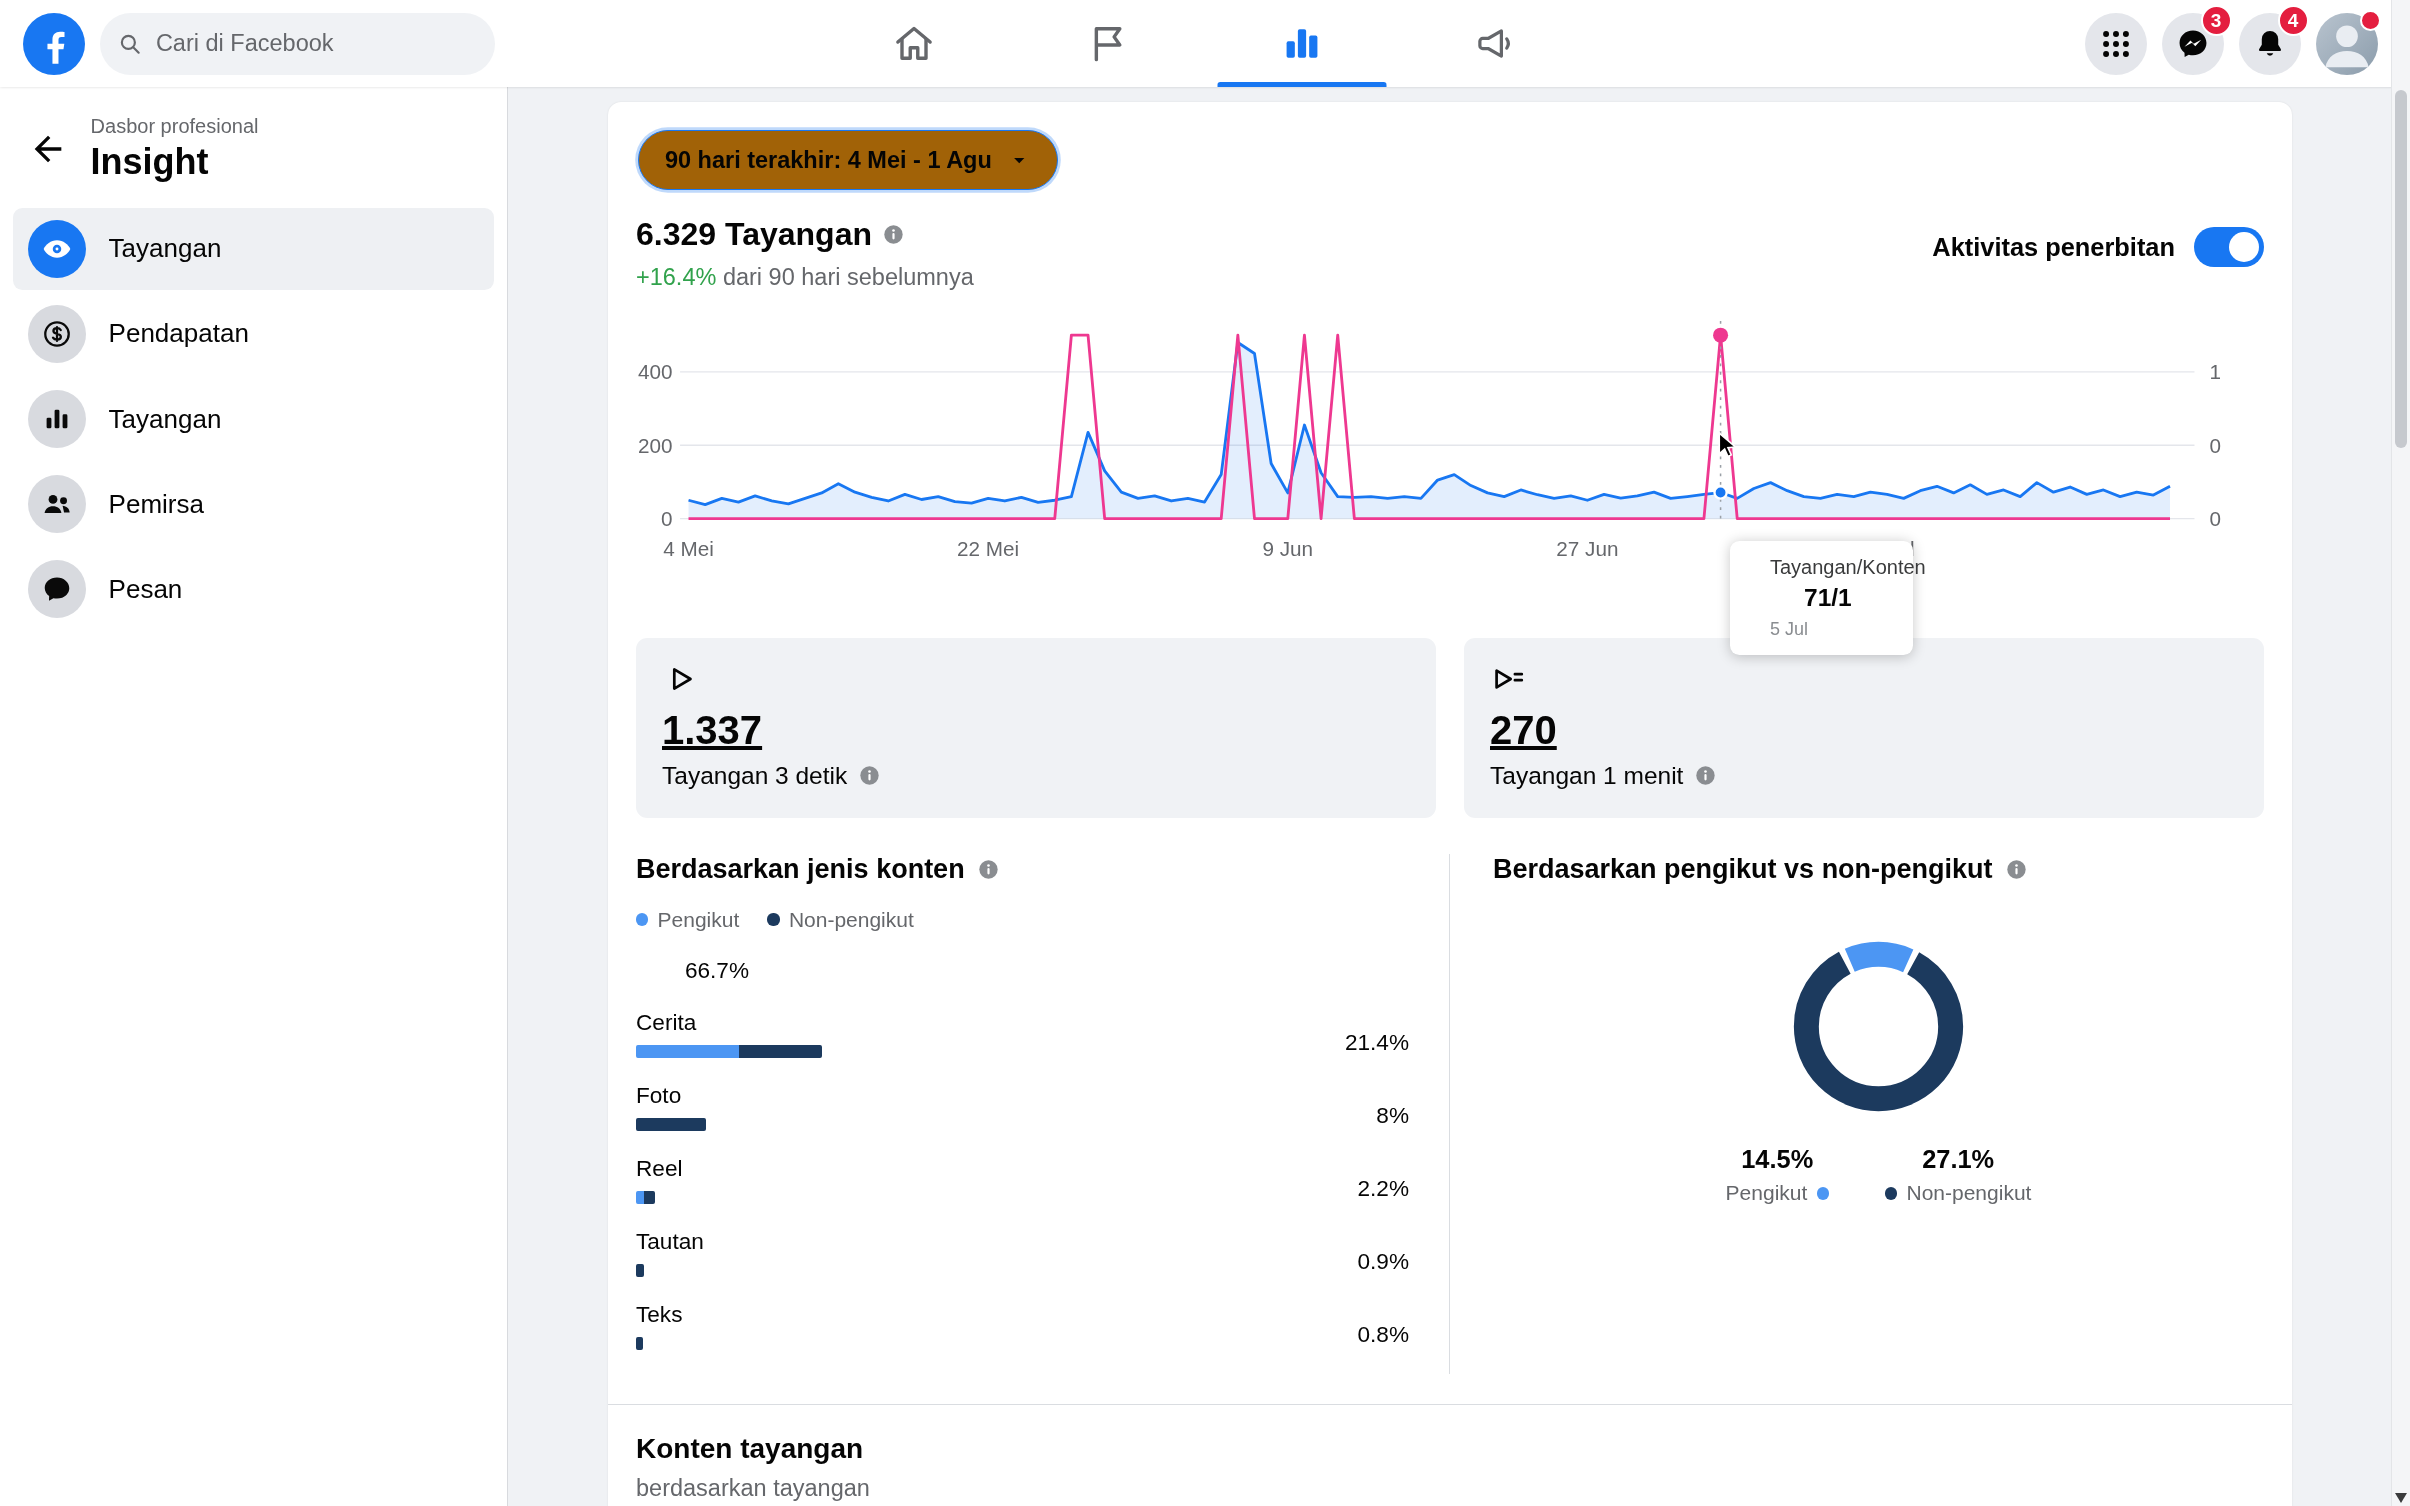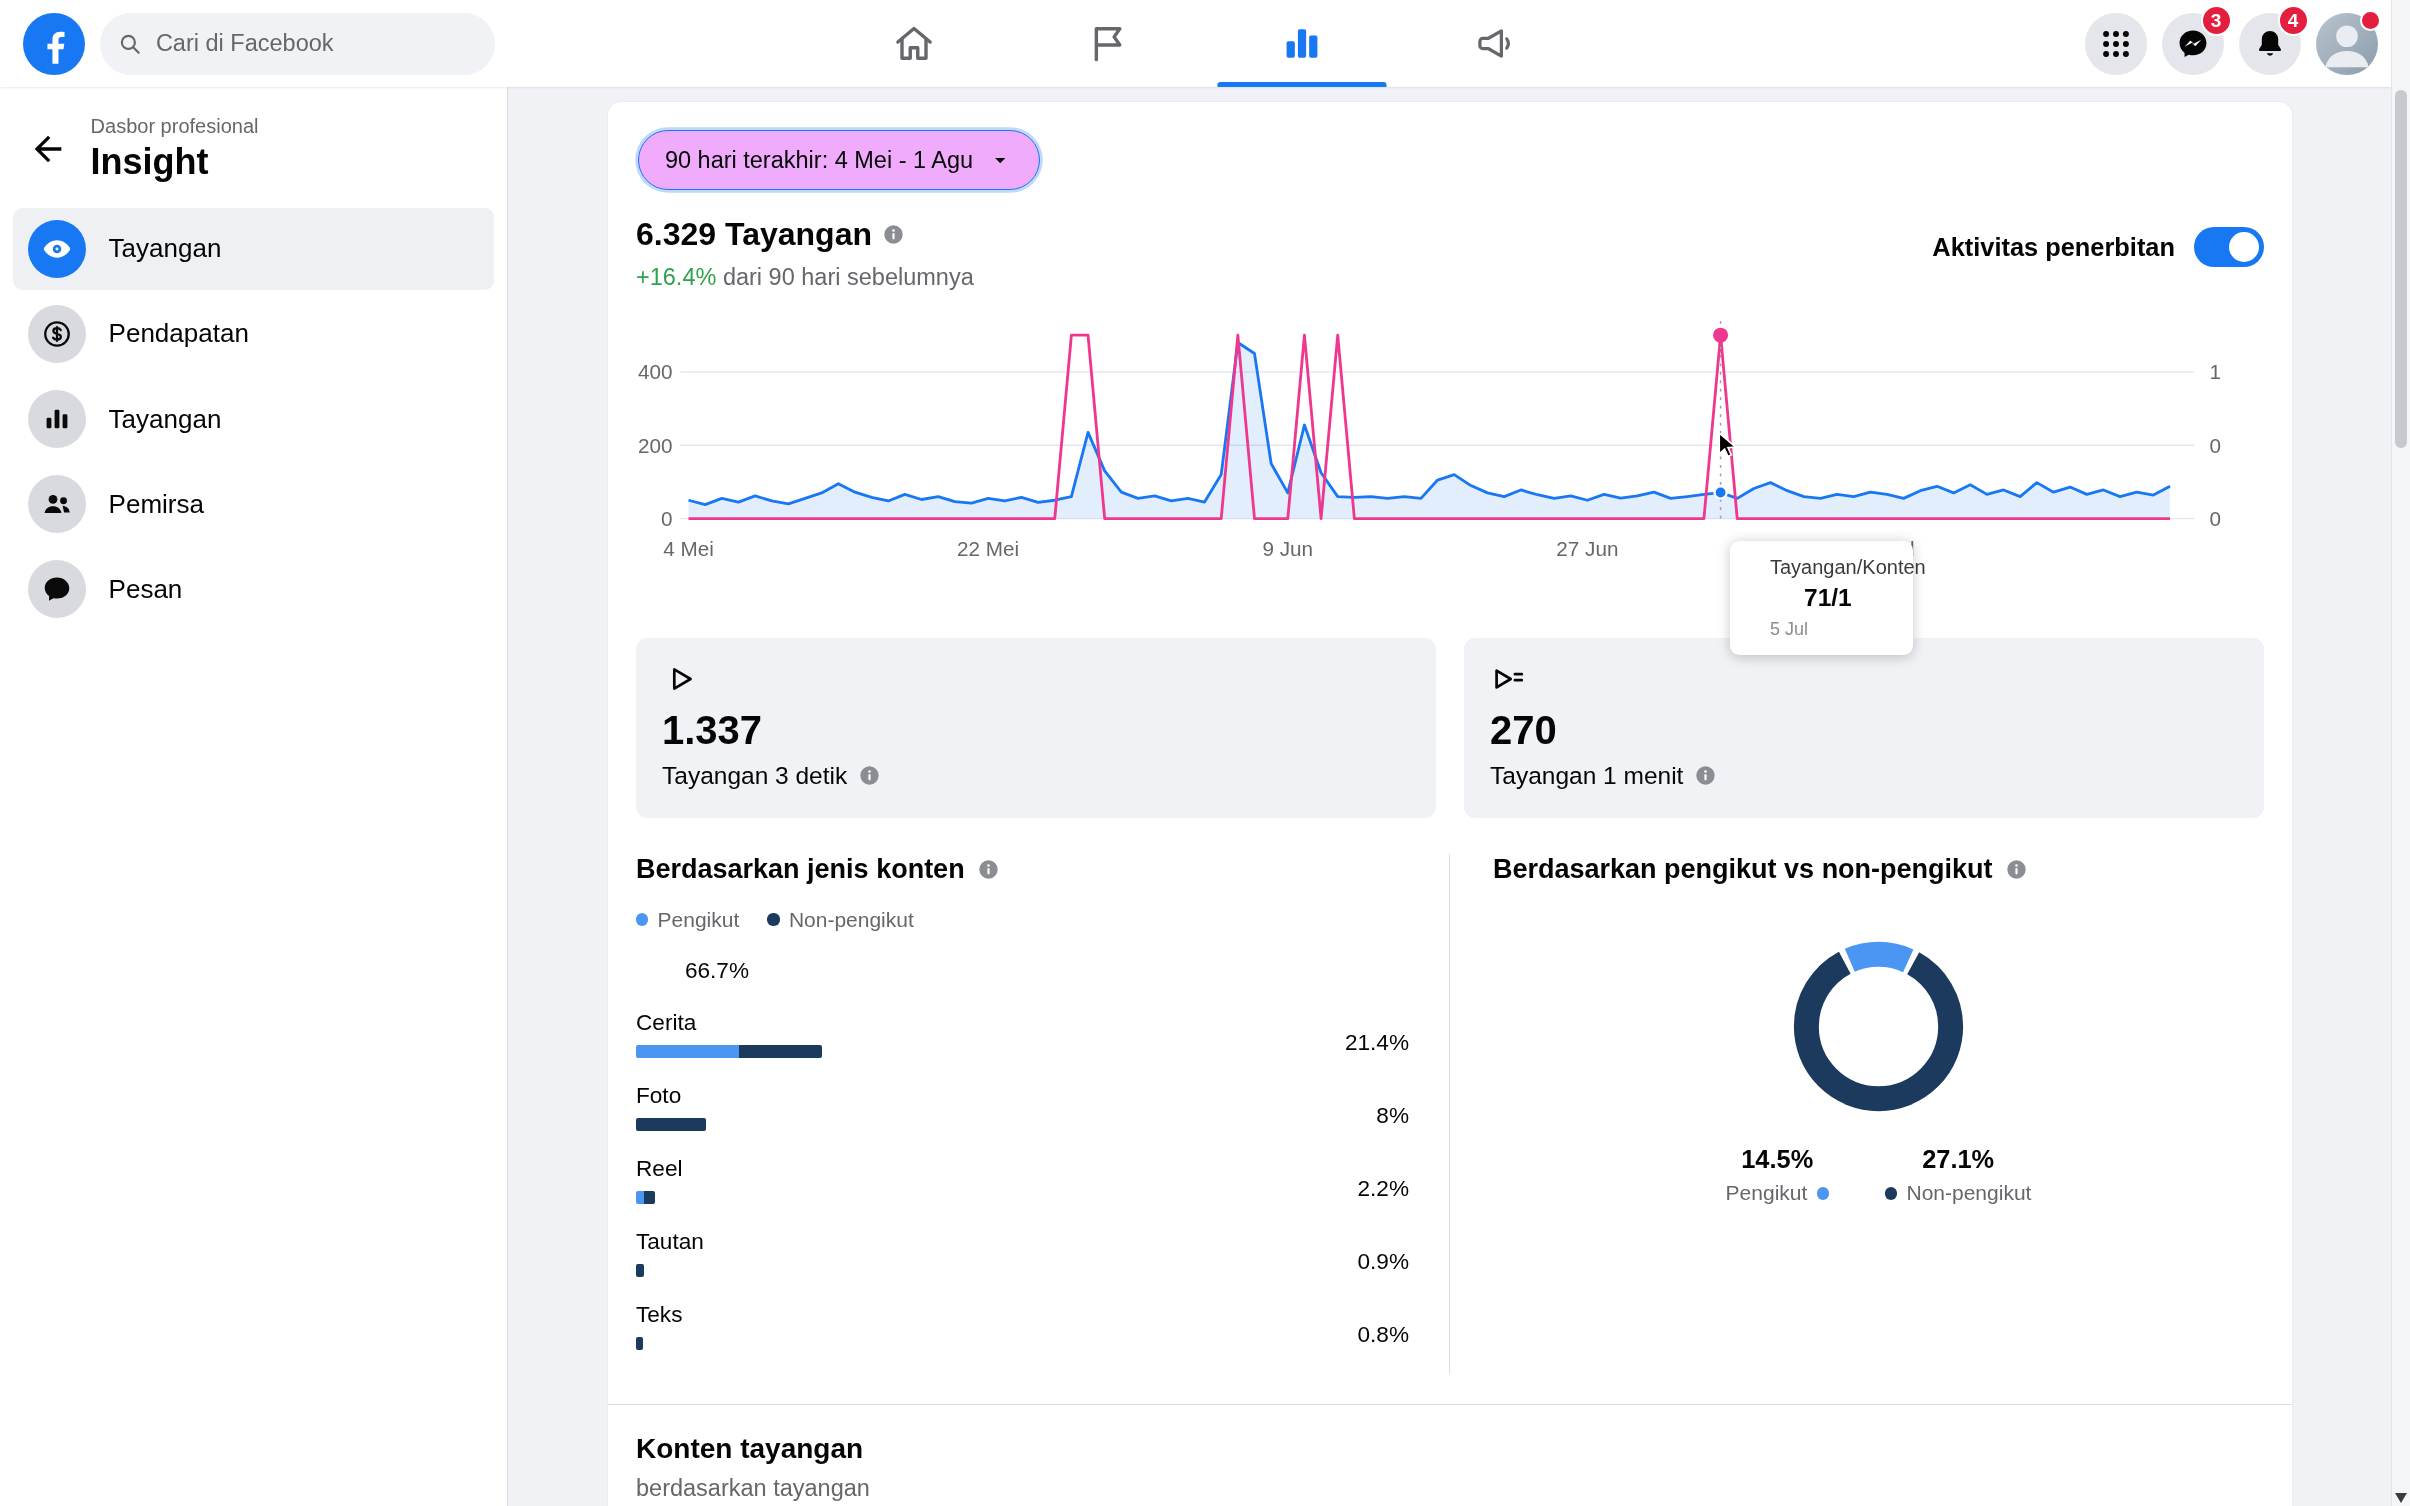--- a/index.html
+++ b/index.html
@@ -59,21 +59,21 @@
     display:flex; align-items:center; justify-content:center; color:#0a0a0a; flex:none; }
   .sb-icon svg { width:32px; height:32px; }
   .sb-item.active .sb-icon { background:#1877f2; color:#fff; }
   .sb-label { font-size:26px; font-weight:500; }
   
   .main { position:fixed; top:87px; left:509px; right:19px; bottom:0; background:#f0f2f5; overflow:hidden; }
   .card { margin:15px 0 0 99px; width:1684px; height:1525px; background:#fff;
     border-radius:13px; box-shadow:0 0.9px 1.9px rgba(0,0,0,.1); padding:22.6px 28px 0; }
   .date-btn { display:inline-flex; align-items:center; gap:15px; padding:0 26px; height:60px;
     border-radius:30px; border:1.9px solid #1877f2; box-shadow:0 0 0 2.8px rgba(24,119,242,.28);
-    font-size:23.5px; font-weight:400; background:#f0abfc; margin:5.6px 0 26px 1.9px; cursor:pointer;
+    font-size:23.5px; font-weight:700; background:#a16207; margin:5.6px 0 26px 1.9px; cursor:pointer;
     font-family:inherit; color:#050505; }
   .date-btn svg { width:24.5px; height:24.5px; }
   .imp-row { display:flex; justify-content:space-between; align-items:flex-start; }
   .imp-title-row { display:flex; align-items:center; gap:11px; font-size:32px; font-weight:700; }
   .info { width:21px; height:21px; display:inline-flex; flex:none; cursor:pointer; }
   .info svg { width:21px; height:21px; }
   .imp-delta { margin-top:11.3px; font-size:23.5px; color:#65676b; }
   .imp-delta .green { color:#31a24c; }
   .pub-row { display:flex; align-items:center; gap:19px; margin-top:11.3px; }
   .pub-label { font-size:25.4px; font-weight:600; }
@@ -85,21 +85,21 @@
   .tooltip { position:absolute; width:183px; background:#fff; border-radius:9.4px;
     box-shadow:0 1.9px 13px rgba(0,0,0,.22); padding:15px 17px; z-index:5; }
   .tooltip .t1 { font-size:20px; color:#3a3b3c; }
   .tooltip .t2 { font-size:24.5px; font-weight:700; margin-top:4.7px;margin-left:34px; }
   .tooltip .t3 { font-size:18px; color:#8a8d91; margin-top:6.6px; }
   .cursor { position:absolute; width:30px; height:30px; z-index:6; pointer-events:none; }
   
   .cards-row { display:flex; gap:28px; margin-top:21px; }
   .mcard { flex:1; background:#f0f2f5; border-radius:11.3px; padding:22.6px 26px 28px; }
   .mcard .ic { width:36px; height:36px; }
-  .mcard .val { font-size:40px; font-weight:700; margin-top:7.5px; }
+  .mcard .val { font-size:40px; font-weight:700; margin-top:7.5px;text-decoration:underline; }
   .mcard .lbl { display:flex; align-items:center; gap:11.3px; font-size:24.5px; margin-top:9.4px; }
   
   .sections { display:flex; margin-top:36px; }
   .sec-left { width:50%; padding-right:40px; border-right:0.9px solid #dadde1; }
   .sec-right { width:50%; padding-left:43px; }
   .sec-title { display:flex; align-items:center; gap:13px; font-size:27px; font-weight:700; }
   .legend { display:flex; gap:28px; margin-top:22.6px; margin-bottom:26px; }
   .legend-item { display:flex; align-items:center; gap:9.4px; font-size:21px; color:#65676b; }
   .dot { width:12.2px; height:12.2px; border-radius:50%; flex:none; }
   .ct-row { display:flex; margin-bottom:24.5px; }

